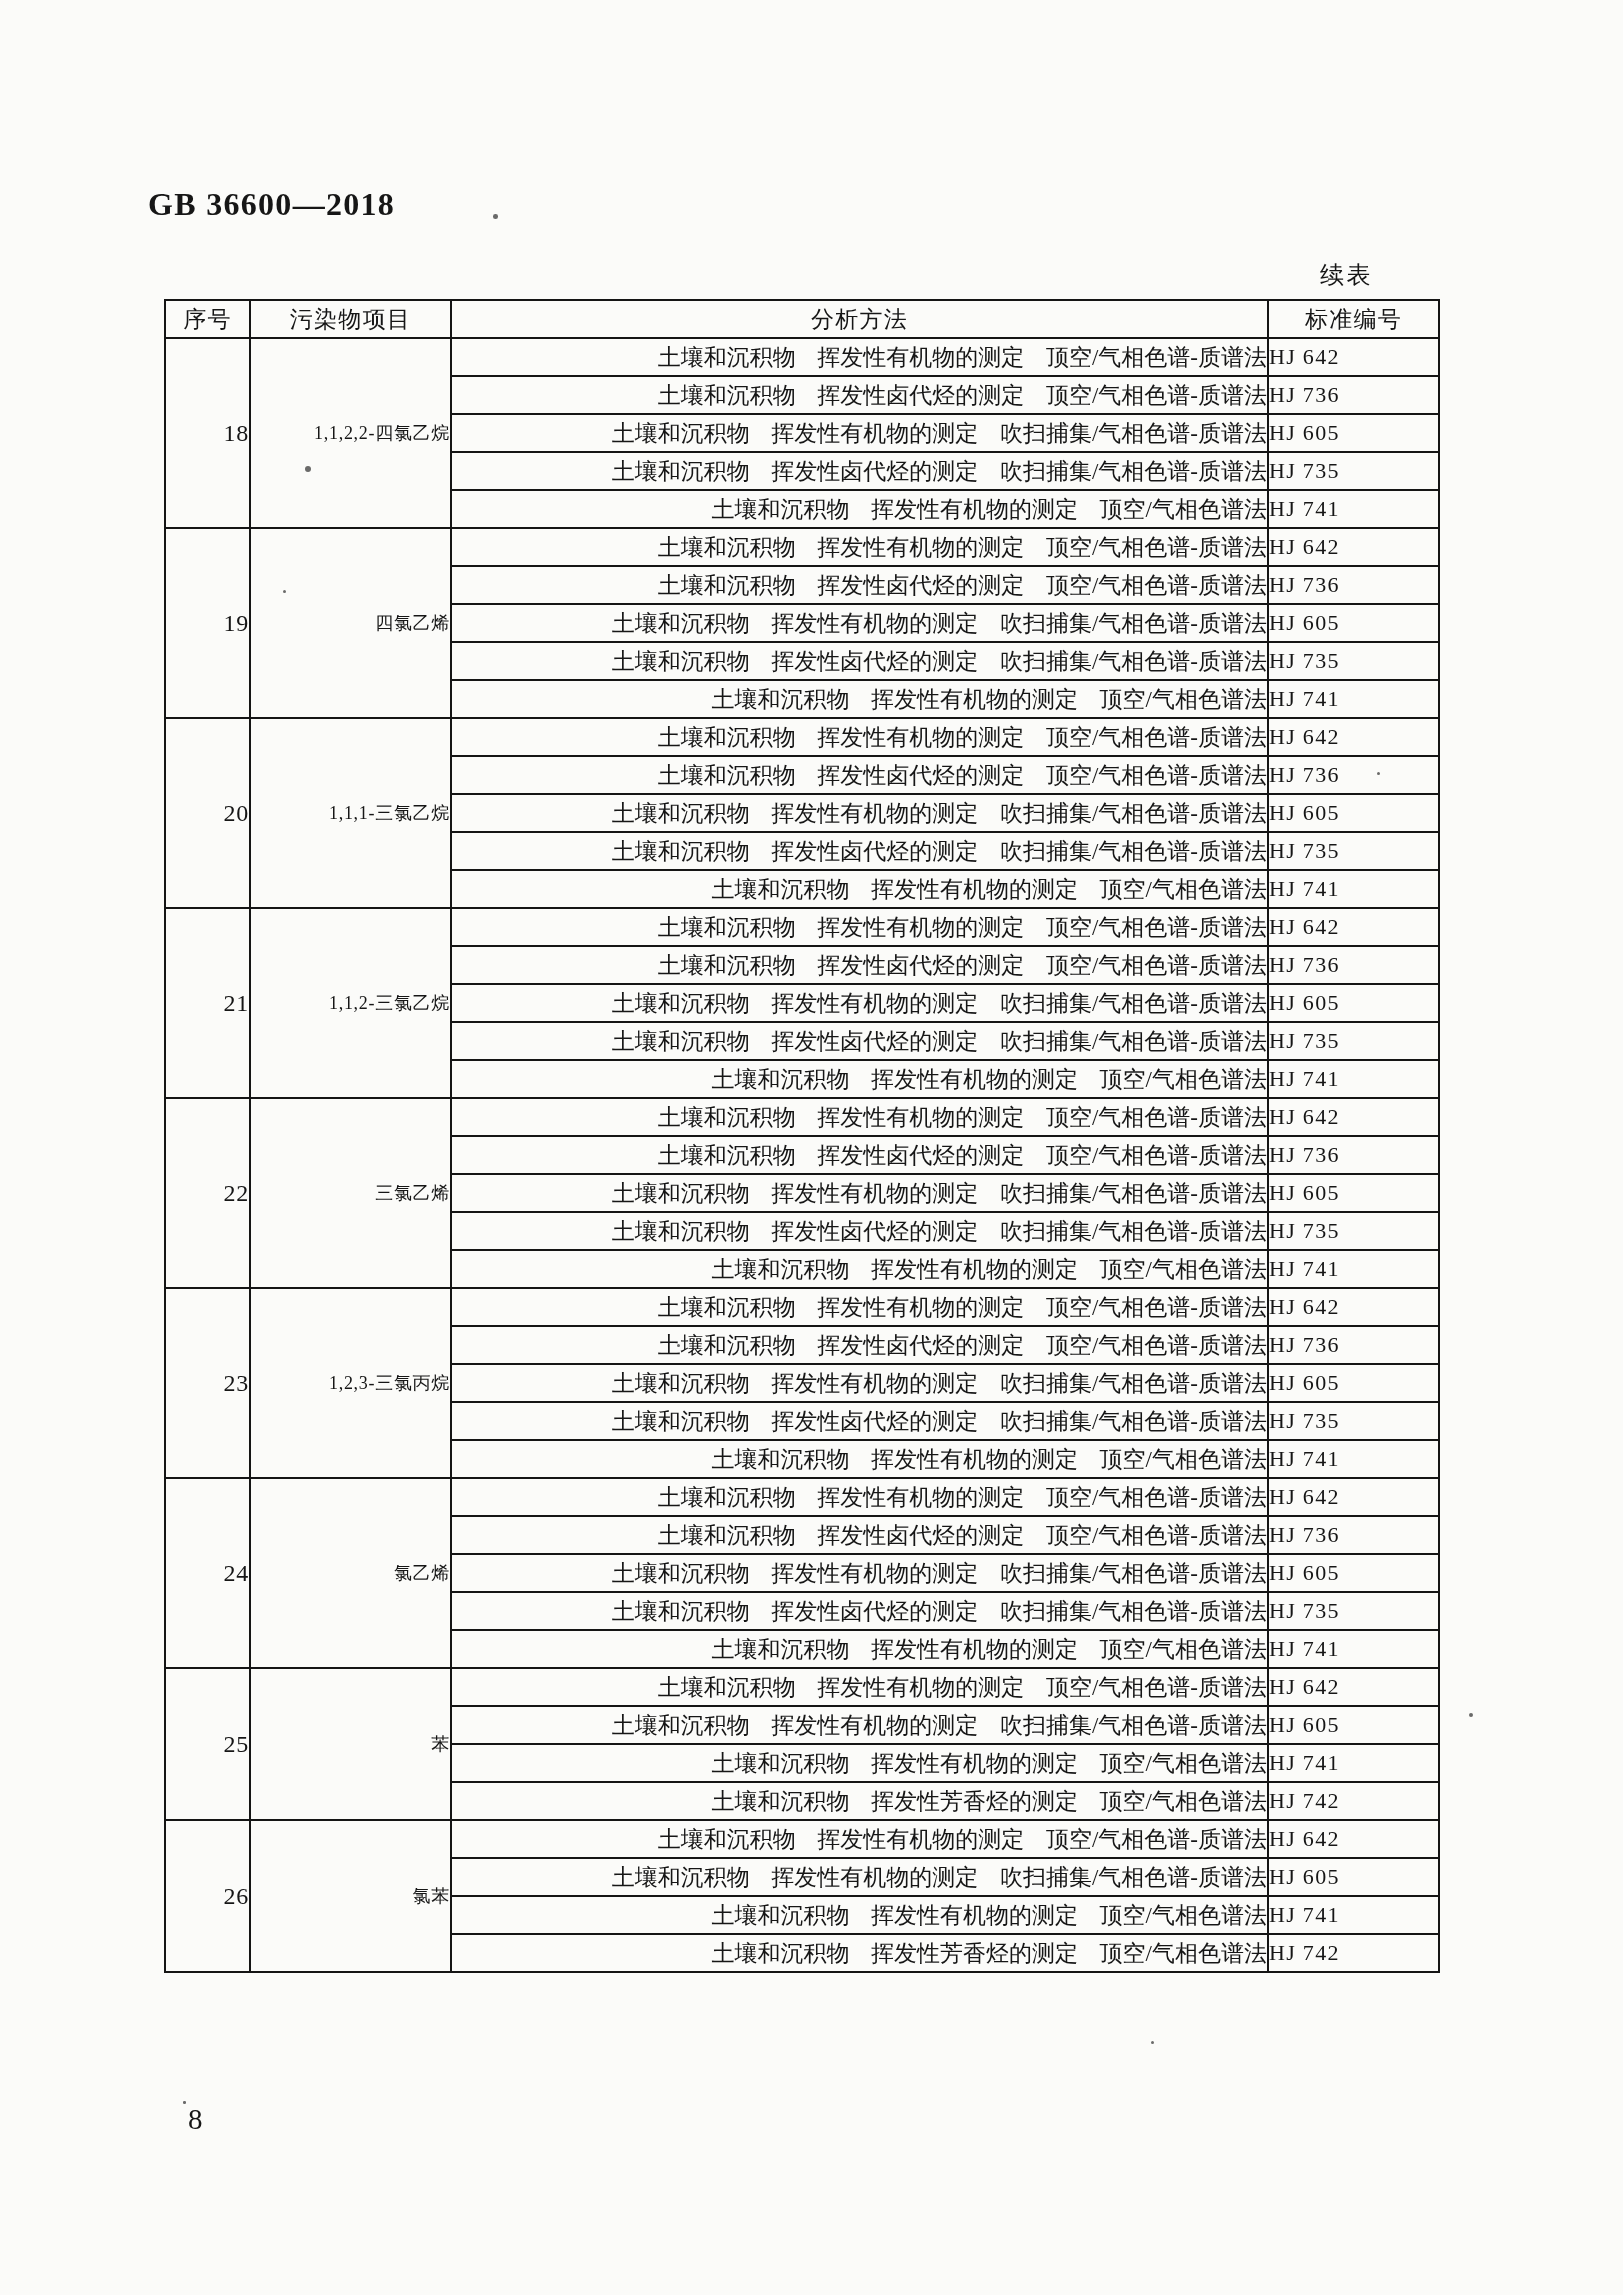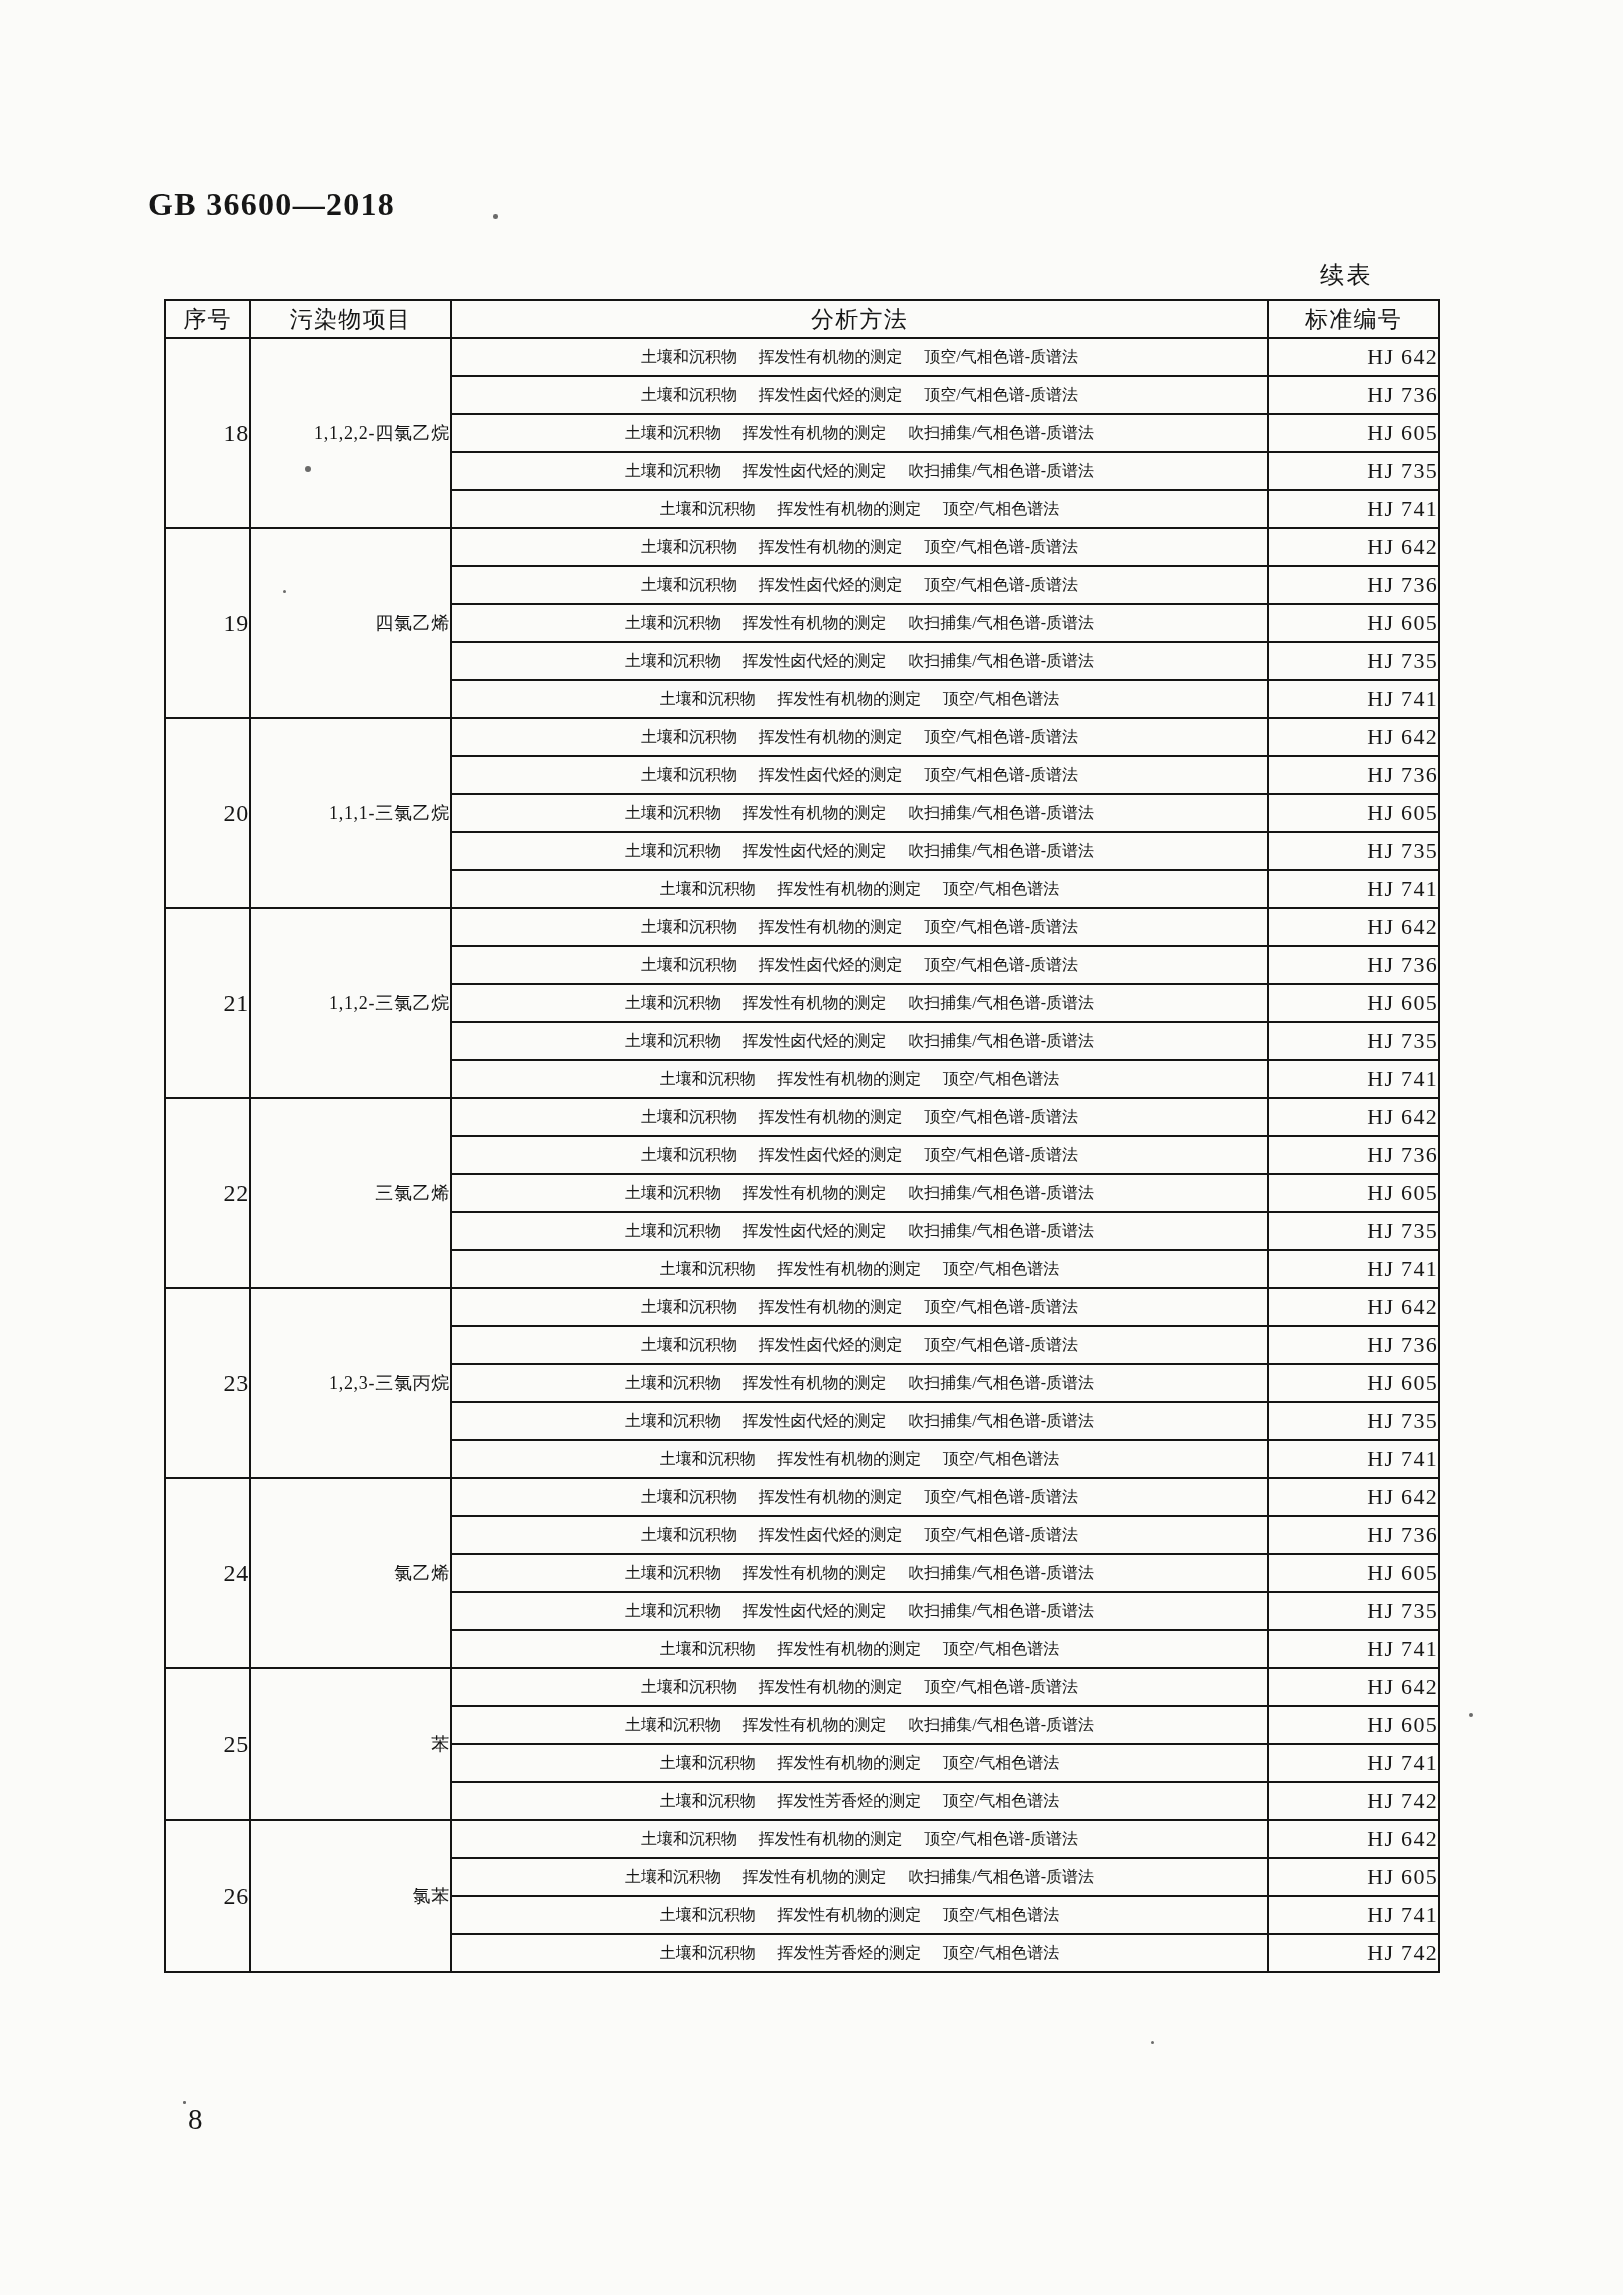--- a/index.html
+++ b/index.html
@@ -49,24 +49,24 @@
   table.std thead tr { height:38px; }
   table.std tbody tr { height:38px; }
   table.std th {
     font-size:23px;
     font-weight:normal;
     text-align:center;
     letter-spacing:1.3px;
   }
   td.col-no   { text-align:right; font-size:24px; letter-spacing:0.7px; }
   td.col-pollutant { text-align:right; font-size:18px; letter-spacing:0.7px; }
-  td.col-method    { text-align:center; font-size:16px; padding-left:10.5px; white-space:nowrap;border-radius:14px; }
+  td.col-method    { text-align:right; font-size:23px; padding-left:10.5px; white-space:nowrap; }
   td.col-method .m-part { margin-right:21.6px; }
   td.col-method .m-part:last-child { margin-right:0; }
-  td.col-code { text-align:right; font-size:22px; letter-spacing:1.3px; white-space:nowrap; }
+  td.col-code { text-align:left; font-size:22px; letter-spacing:1.3px; white-space:nowrap; }
   .page-number {
     position:absolute;
     left:188px;
     top:2103px;
     font-size:29px;
   }
   .dot {
     position:absolute;
     background:#3a3a3a;
     border-radius:50%;

